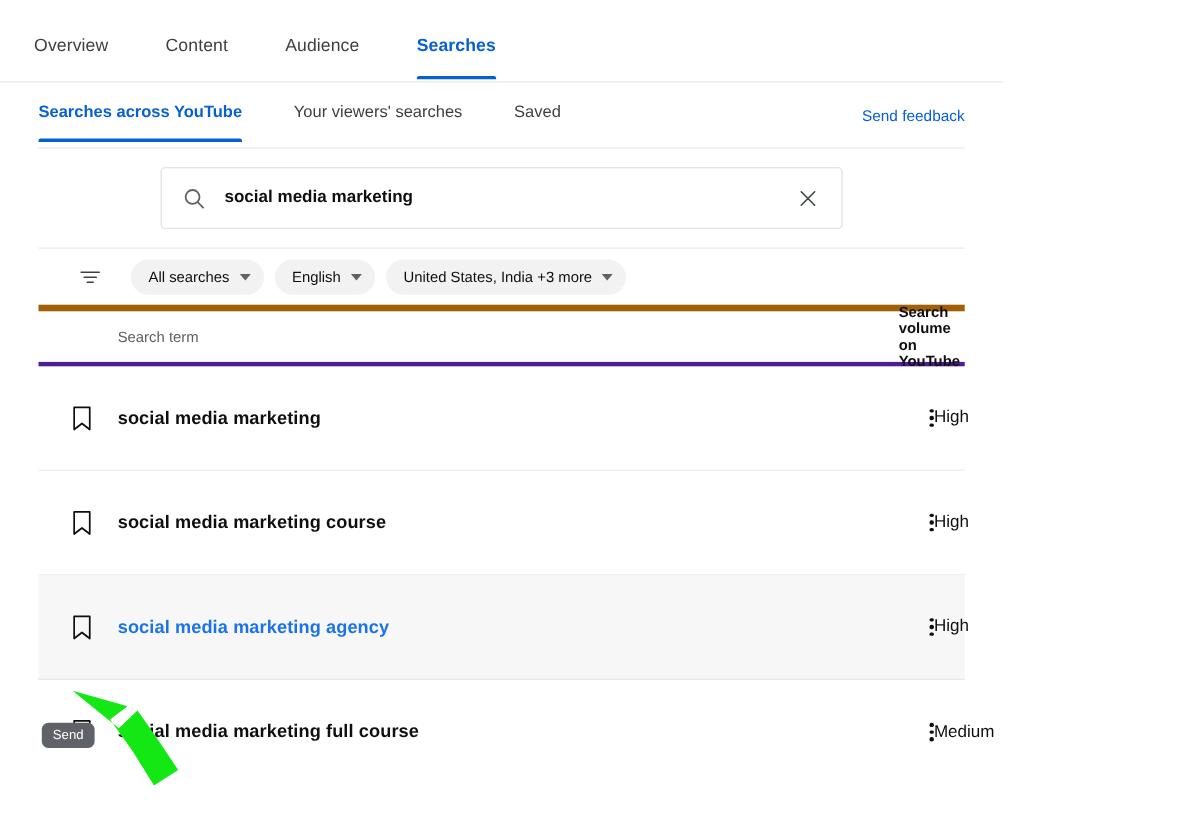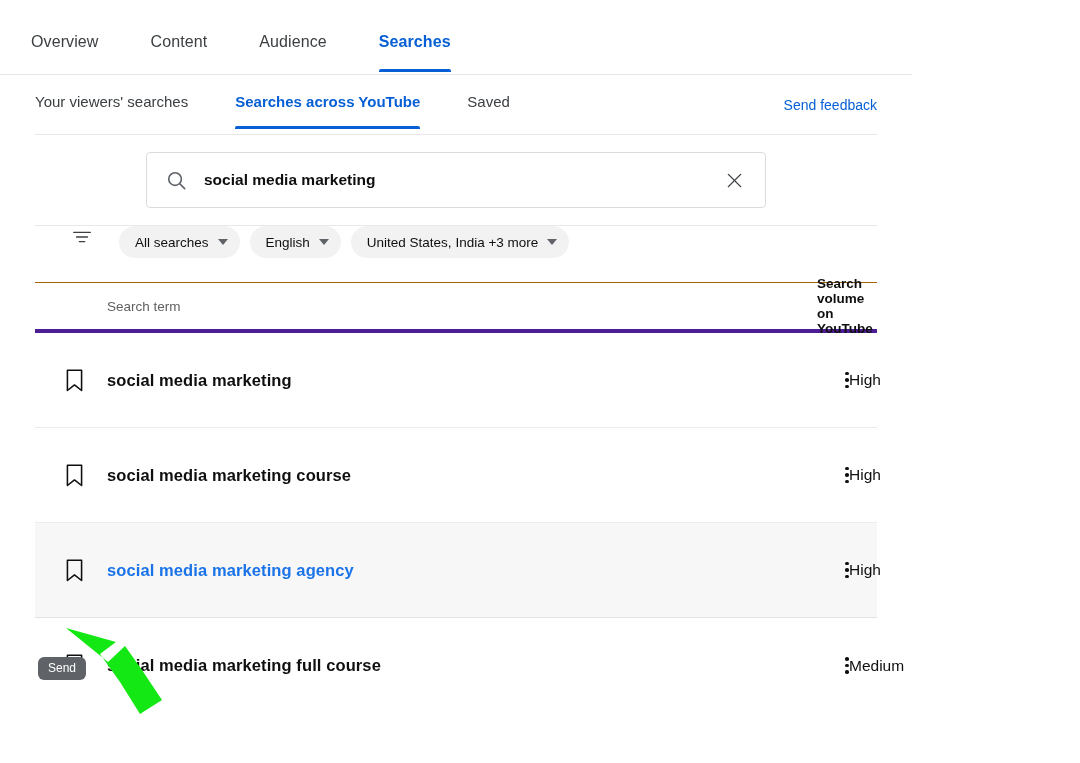--- a/index.html
+++ b/index.html
@@ -125,23 +125,23 @@
     font-weight: 600;
     background: transparent;
   }
   .search-box .x-icon { flex: 0 0 auto; cursor: pointer; display:flex; padding: 4px; }
 
   
   .filter-row {
     margin: 0 35px;
     height: 58px;
     border-top: 1px solid #e8e8e8;
-    border-bottom: 1px solid #a16207;
-    display: flex;
-    align-items: flex-start;
+    border-bottom: 6px solid #a16207;
+    display: flex;
+    align-items: center;
     padding-left: 36px;
   }
   .filter-icon { margin-right: 26px; display: flex; cursor: pointer; }
   .chip {
     display: inline-flex;
     align-items: center;
     height: 32px;
     background: #f2f2f2;
     border-radius: 16px;
     padding: 0 12px 0 16px;
@@ -260,22 +260,22 @@
 <div class="page">
 
   <div class="top-nav">
     <div class="top-tab">Overview</div>
     <div class="top-tab">Content</div>
     <div class="top-tab">Audience</div>
     <div class="top-tab active">Searches</div>
   </div>
 
   <div class="subnav">
+    <div class="sub-tab active">Searches across YouTube</div>
     <div class="sub-tab">Your viewers' searches</div>
-    <div class="sub-tab active">Searches across YouTube</div>
     <div class="sub-tab">Saved</div>
     <div class="send-feedback">Send feedback</div>
   </div>
 
   <div class="search-wrap">
     <div class="search-box">
       <span class="s-icon">
         <svg width="23" height="23" viewBox="0 0 24 24" fill="none" stroke="#5f6368" stroke-width="1.7">
           <circle cx="10.5" cy="10.5" r="6.6"></circle>
           <line x1="15.4" y1="15.4" x2="20.5" y2="20.5" stroke-linecap="round"></line>

